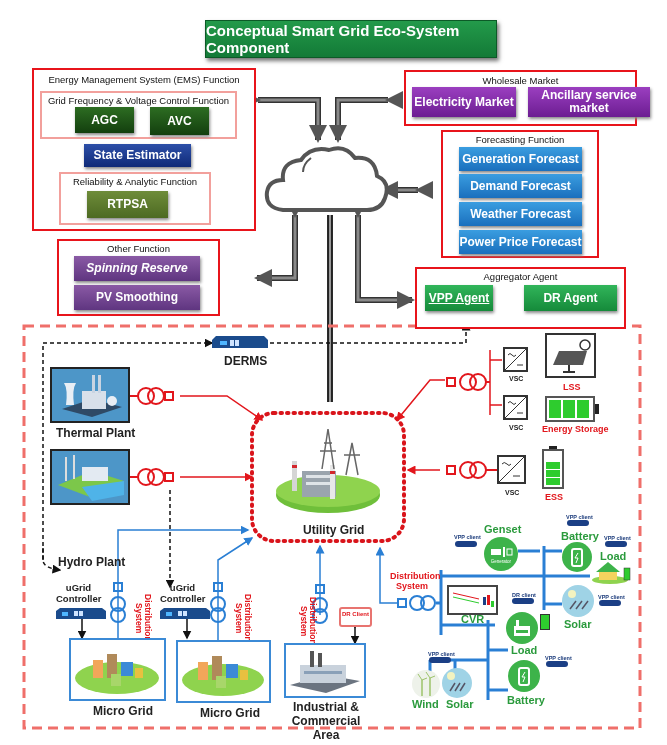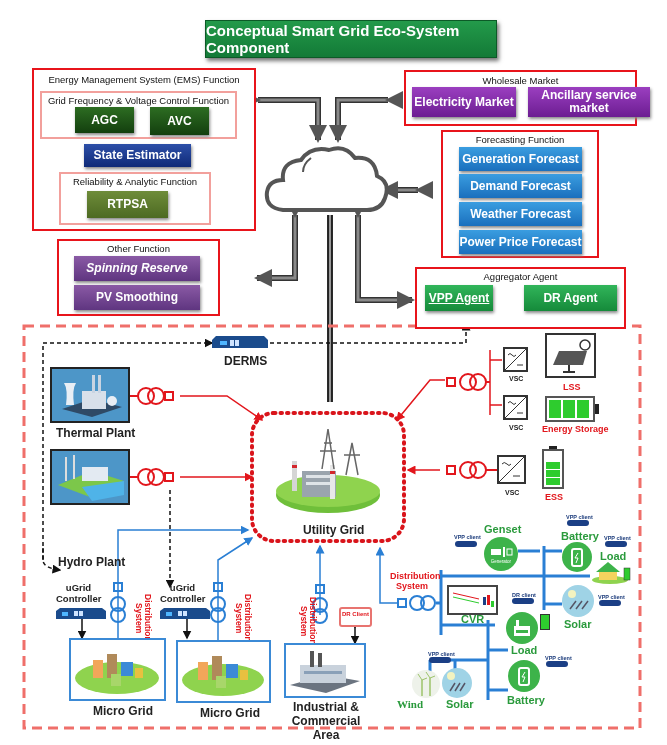--- a/index.html
+++ b/index.html
@@ -449,14 +449,14 @@
       <line x1="18" y1="8" x2="18" y2="26" stroke="#9cc36a" stroke-width="1.5"></line>
       <path d="M10,10 L6,4 M10,10 L15,8 M18,8 L14,2 M18,8 L23,6" stroke="#9cc36a"></path>
     </svg>
 </div>
 <div class="abs" style="left:442px;top:668px;width:30px;height:30px;border-radius:50%;background:#9fd3e6;">
   <svg width="30" height="30">
       <circle cx="9" cy="8" r="4" fill="#f3f3c0"></circle>
       <path d="M8,23 L13,15 M13,23 L18,15 M18,23 L23,15" stroke="#556" stroke-width="1.5"></path>
     </svg>
 </div>
-<div class="glbl" style="left:397px;top:698px;font-family:Liberation Serif, serif;">Wind</div>
+<div class="glbl" style="left:412px;top:698px;">Wind</div>
 <div class="glbl" style="left:446px;top:698px;">Solar</div>
 
 </body></html>

